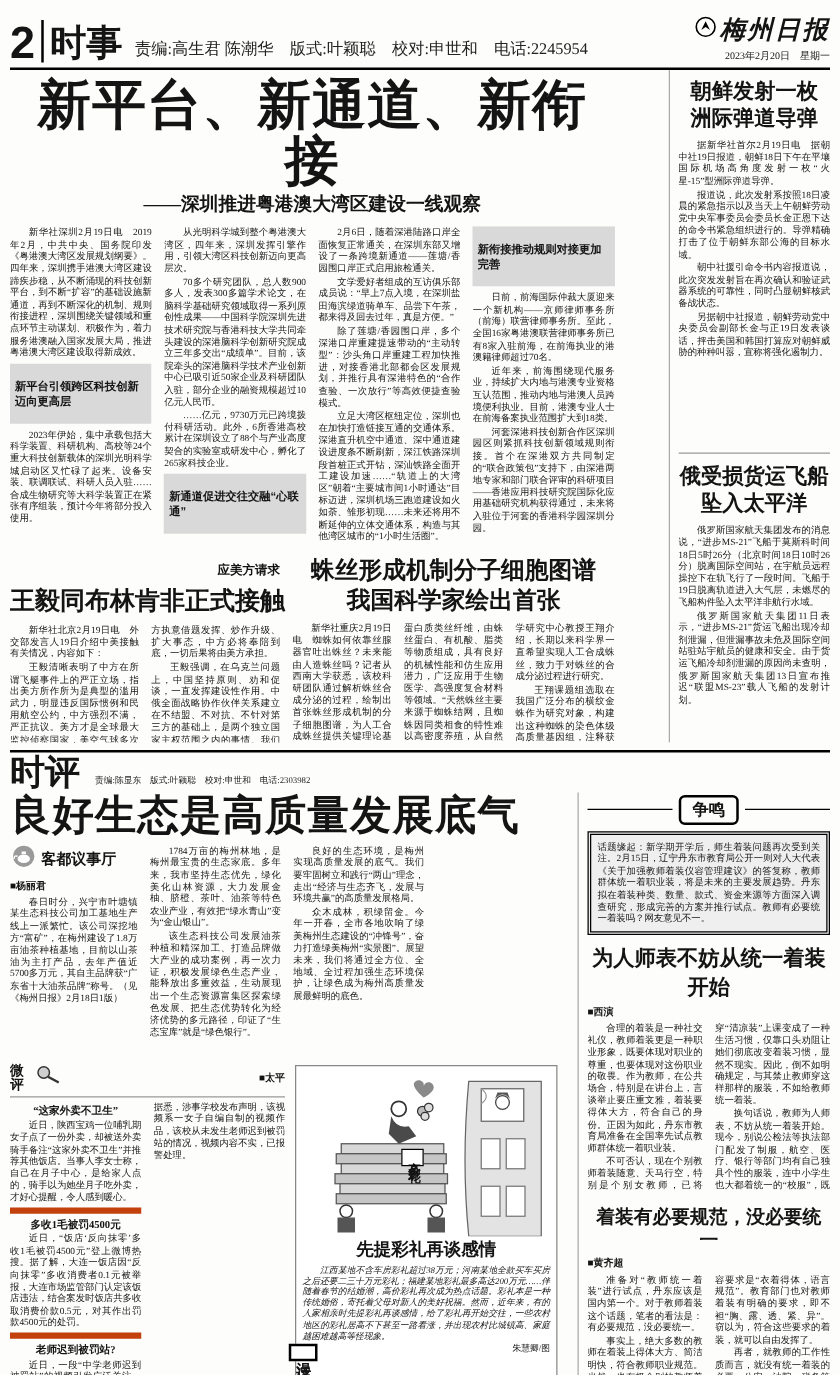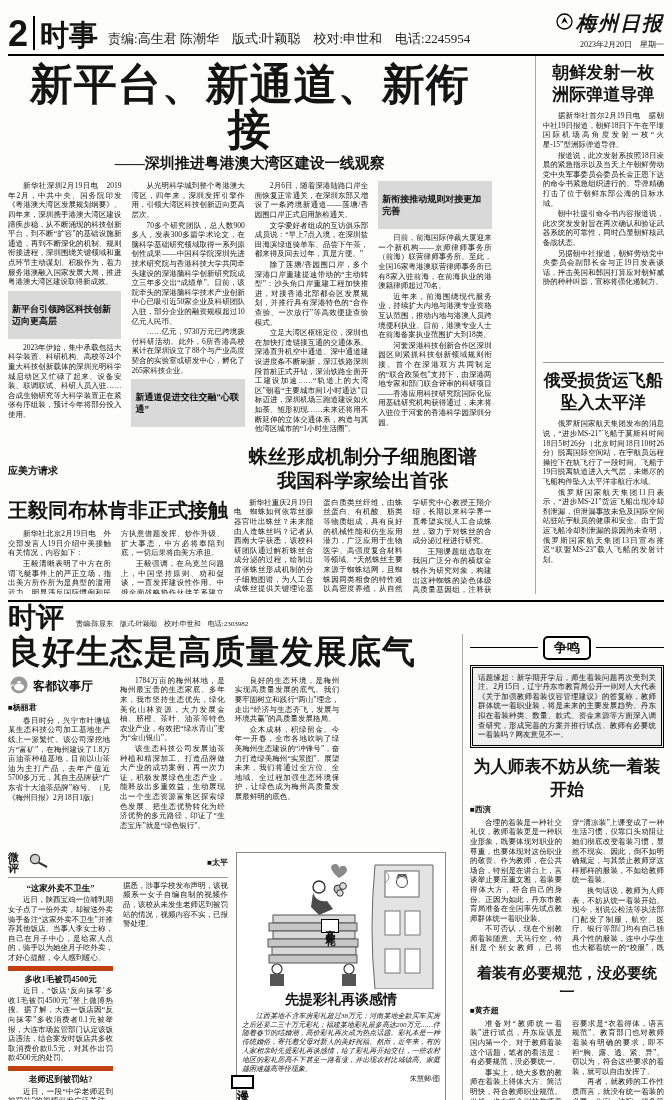--- a/index.html
+++ b/index.html
@@ -36,21 +36,21 @@
 
   .main-story h1{font-family:"Liberation Sans",sans-serif;font-size:43px;font-weight:900;
                  text-align:center;margin:6px 0 2px;letter-spacing:1px;line-height:1.05;}
   .main-sub{font-size:15px;font-weight:bold;text-align:center;margin:2px 0 8px;}
   .cols4{column-count:4;column-gap:10px;column-fill:auto;height:256px;}
   .cols3{column-count:3;column-gap:10px;column-fill:auto;}
   .cols2{column-count:2;column-gap:10px;column-fill:auto;}
 
   .midband{display:flex;margin-top:8px;gap:10px;}
   .wangyi{width:216px;}
-  .kicker{font-size:10px;font-weight:bold;text-align:left;margin:19px 0;}
+  .kicker{font-size:10px;font-weight:bold;text-align:right;margin:4px 0;}
   .wangyi h2{font-size:20px;font-weight:900;text-align:center;margin:2px 0 5px;
              font-family:"Liberation Serif",serif;letter-spacing:0;white-space:nowrap;}
   .wy-body{height:140px;}
   .spider{flex:1;}
   .sp-h{font-size:19px;font-weight:900;text-align:center;margin:0;line-height:1.25;
         font-family:"Liberation Sans",sans-serif;}
   .spd-body{height:126px;margin-top:5px;}
 
   .sb-h{font-size:17px;font-weight:900;text-align:center;line-height:1.3;margin:6px 0 5px;
         font-family:"Liberation Sans",sans-serif;}

